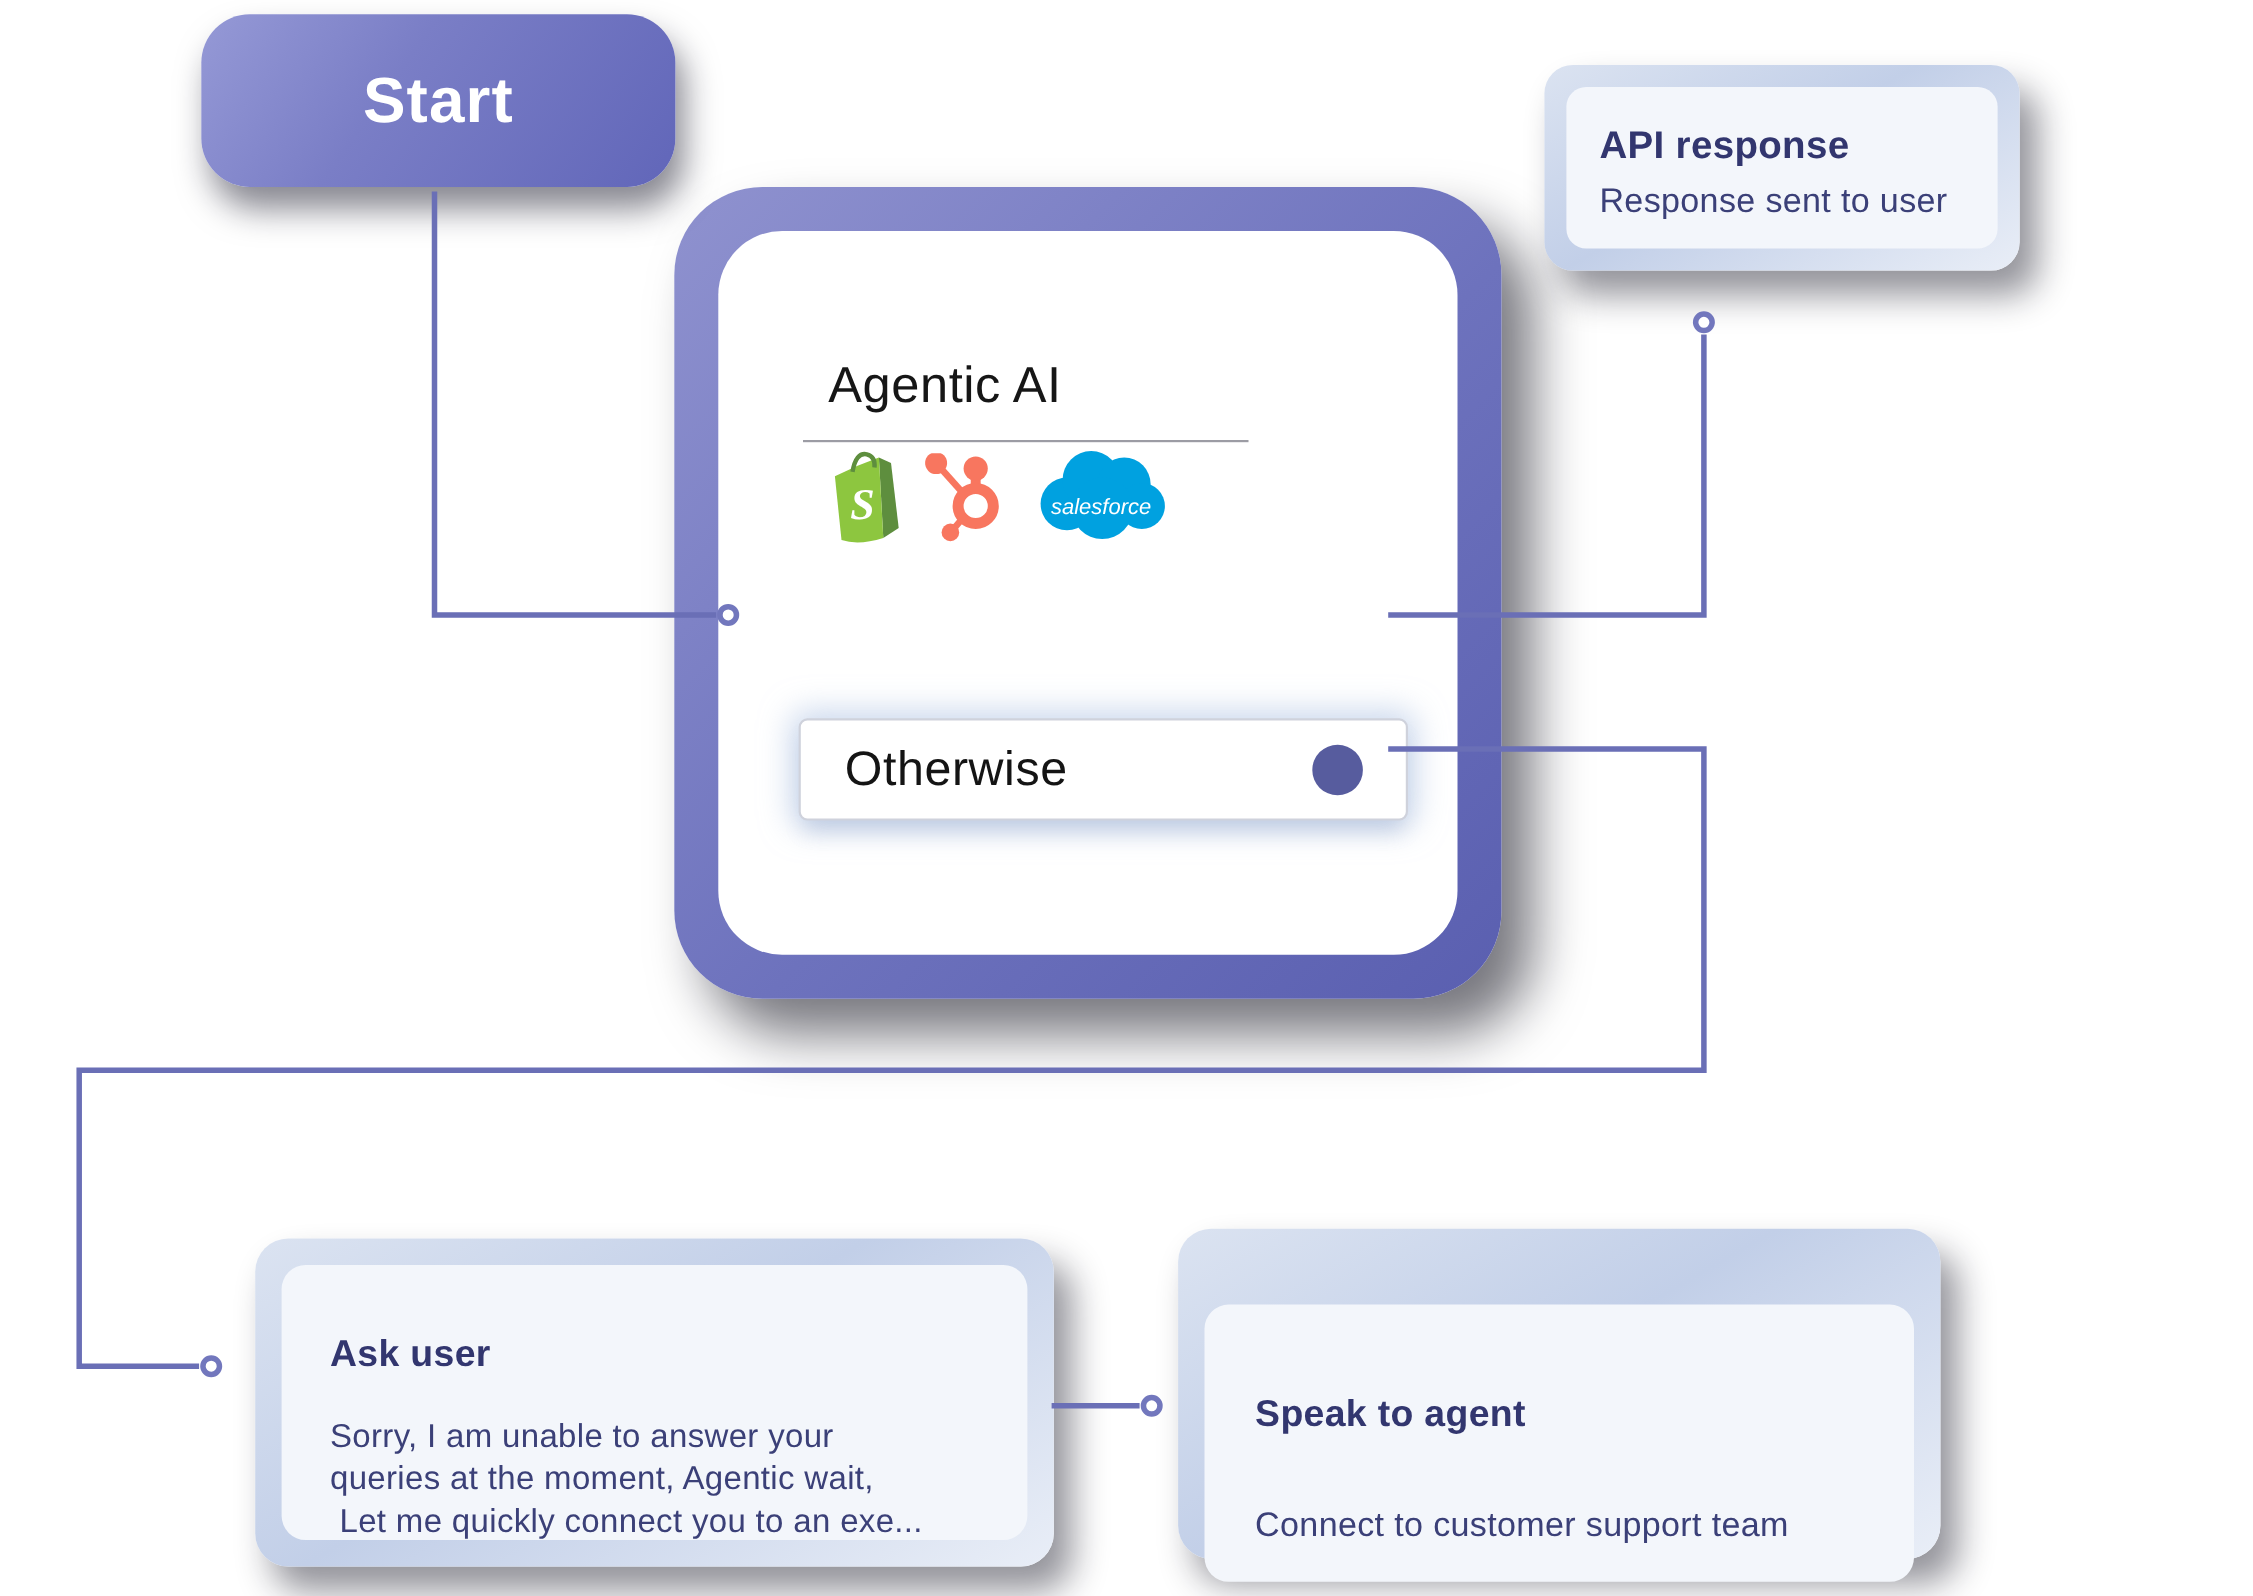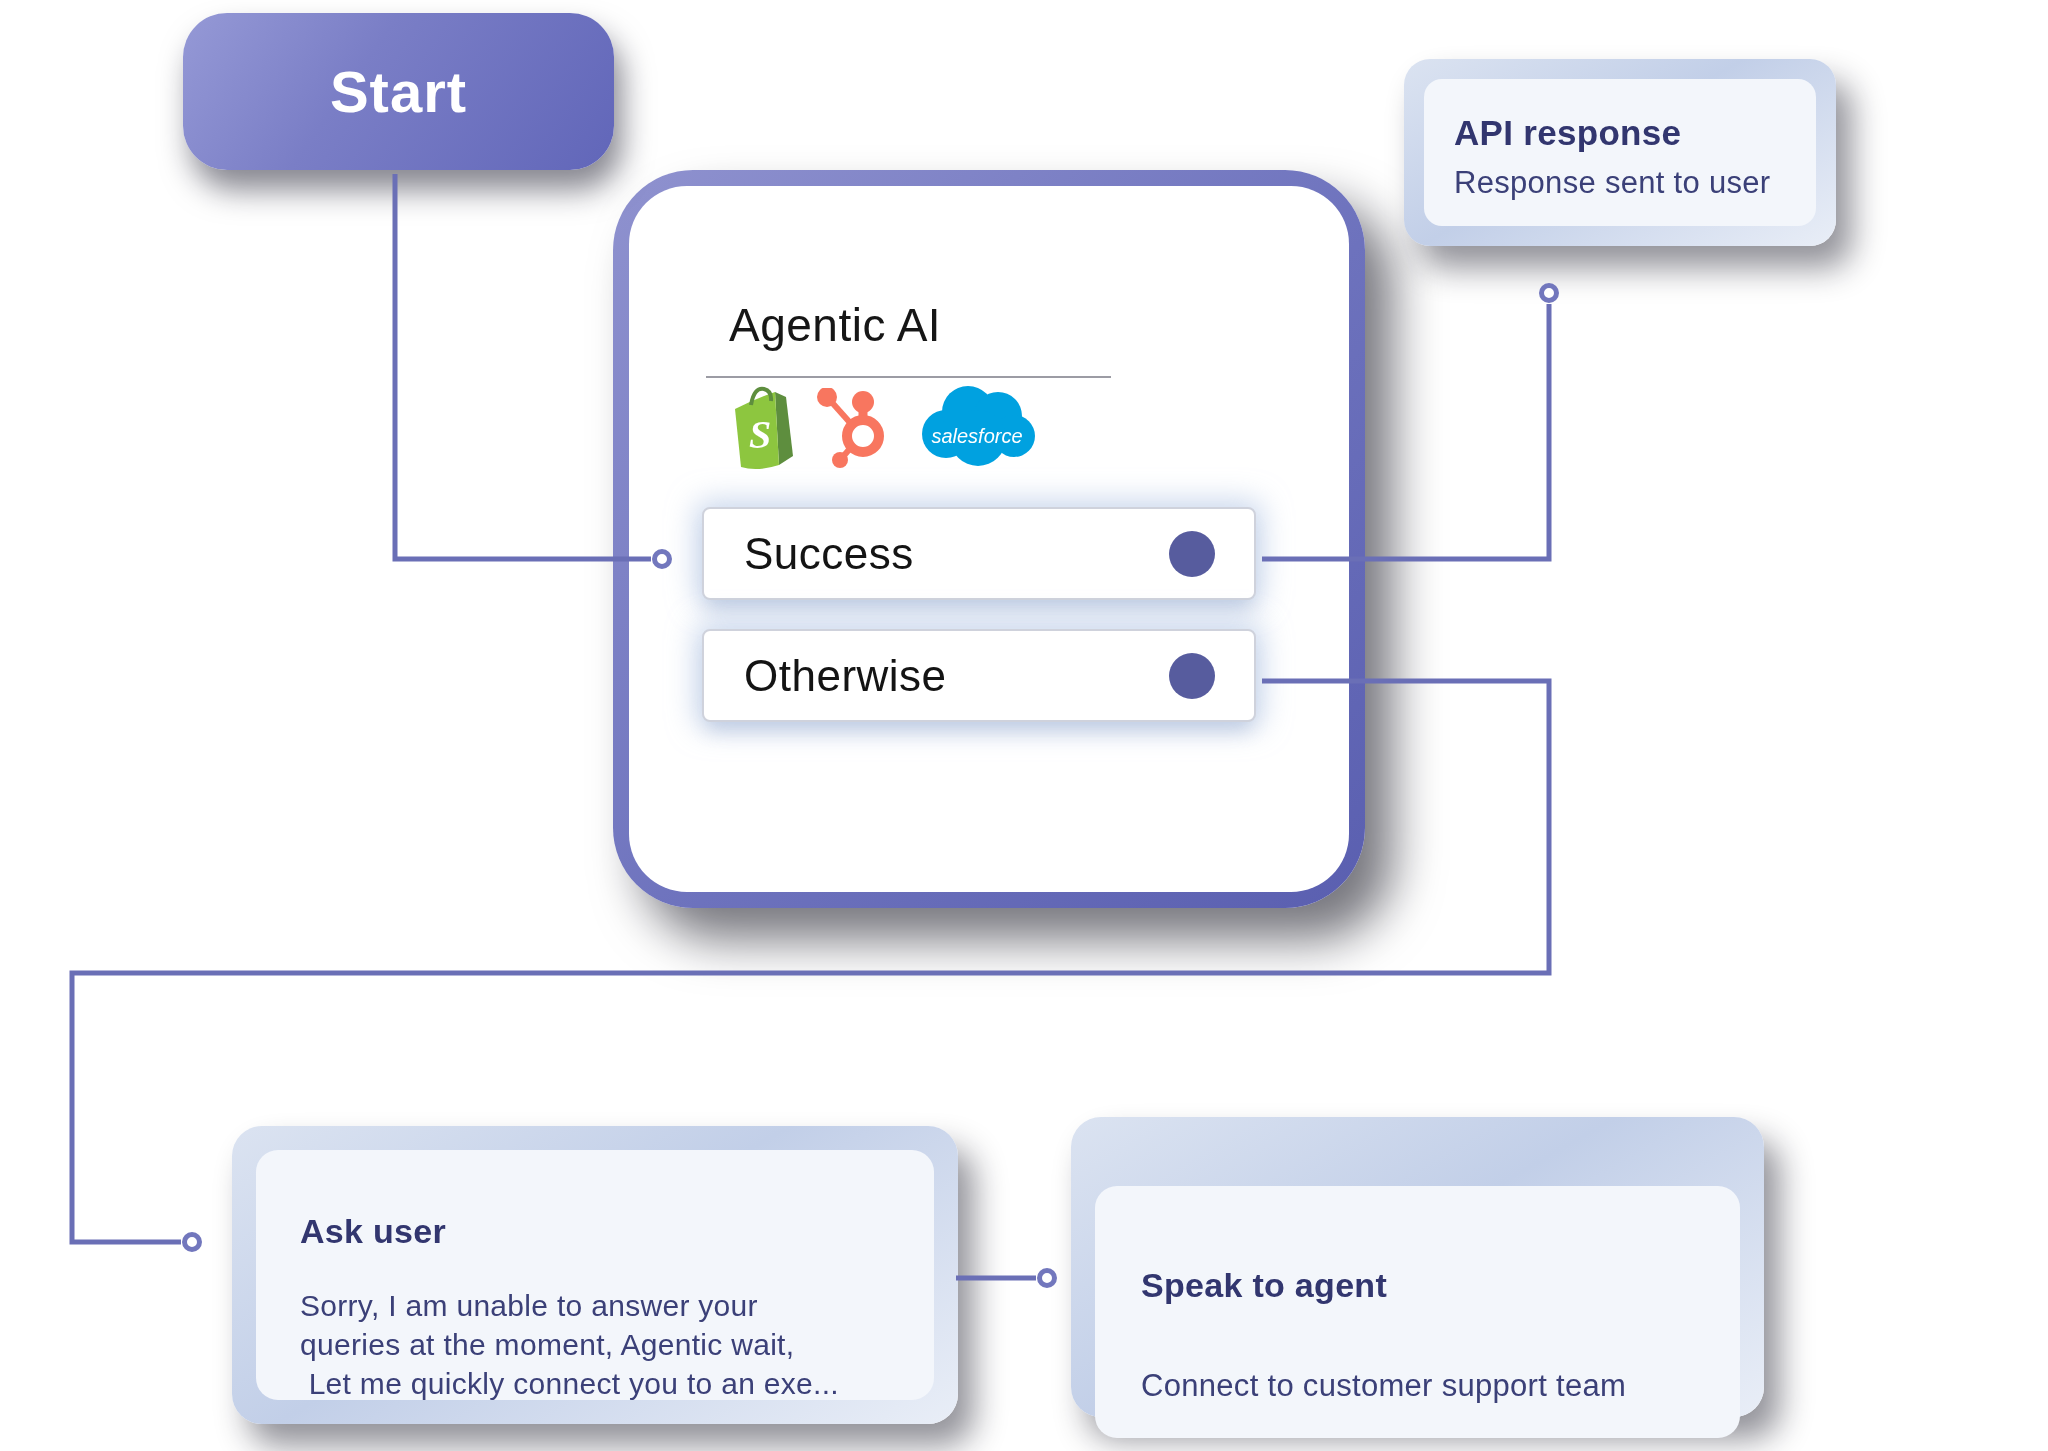--- a/index.html
+++ b/index.html
@@ -20,21 +20,21 @@
     border-radius:44px; z-index:3;
     background:linear-gradient(125deg,#9599d6 0%,#7a7ec6 40%,#6166b9 100%);
     box-shadow:8px 20px 30px rgba(18,18,35,.5);
     display:flex; align-items:center; justify-content:center;
     color:#ffffff; font-size:58px; font-weight:600; letter-spacing:1px;
   }
 
   
   .agentic-outer {
     position:absolute; left:613px; top:170px; width:752px; height:738px;
-    border-radius:80px; padding:16px; z-index:2;
+    border-radius:80px; padding:40px; z-index:2;
     background:linear-gradient(135deg,#8f92cf 0%,#6d72bd 55%,#5a5fb0 100%);
     box-shadow:28px 32px 48px rgba(10,10,22,.55);
   }
   .agentic-inner { position:relative; width:100%; height:100%; background:#ffffff; border-radius:58px; }
   .agentic-title {
     position:absolute; left:100px; top:112px;
     font-size:46px; font-weight:500; color:#161616; letter-spacing:.5px;
   }
   .agentic-divider { position:absolute; left:77px; top:190px; width:405px; height:2px; background:#9c9ca4; }
   .logo { position:absolute; }
@@ -127,24 +127,20 @@
         <g fill="#00A1E0">
           <circle cx="34" cy="54" r="24"></circle>
           <circle cx="56" cy="32" r="26"></circle>
           <circle cx="86" cy="36" r="24"></circle>
           <circle cx="102" cy="56" r="21"></circle>
           <circle cx="66" cy="58" r="28"></circle>
         </g>
         <text x="65" y="63" text-anchor="middle" font-size="20" font-style="italic" font-family="Liberation Sans, sans-serif" fill="#ffffff">salesforce</text>
       </svg>
 
-      <div class="branch-row row-success">
-        <span>Success</span>
-        <span class="branch-dot"></span>
-      </div>
       <div class="branch-row row-otherwise">
         <span>Otherwise</span>
         <span class="branch-dot"></span>
       </div>
     </div>
   </div>
 
   <div class="info-card api-card">
     <div class="info-inner">
       <div class="info-title">API response</div>

